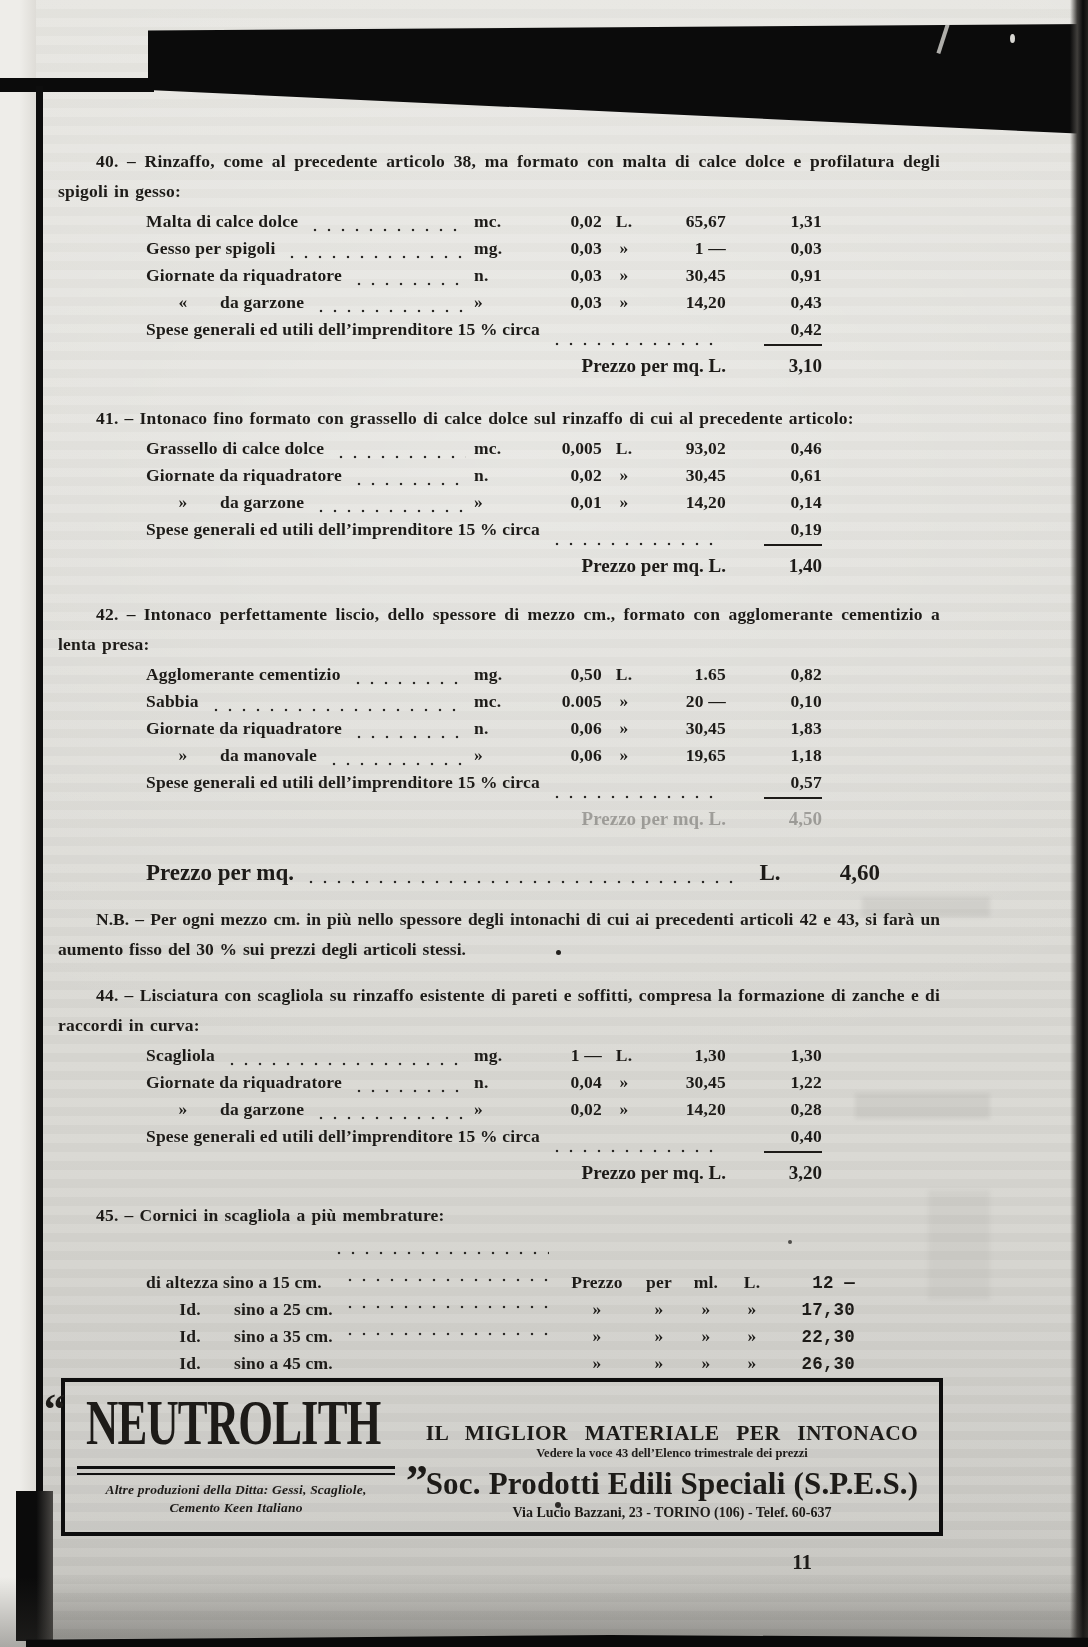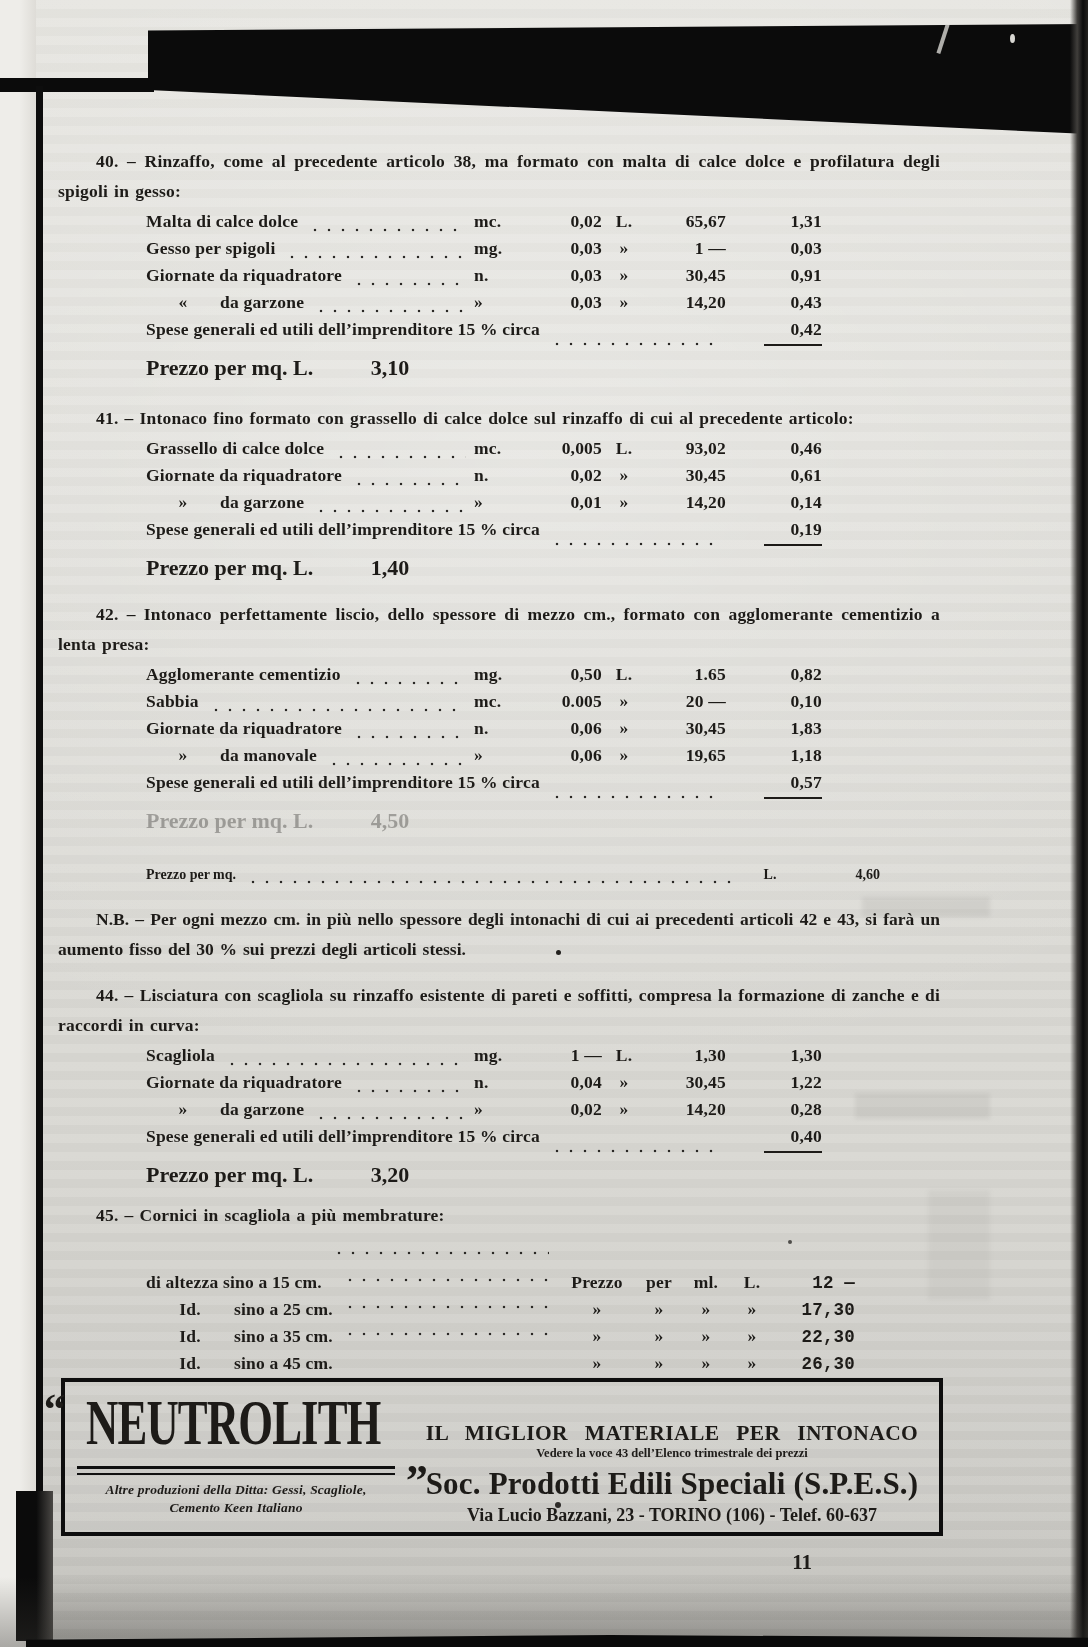--- a/index.html
+++ b/index.html
@@ -46,25 +46,25 @@
   .rlabel{white-space:nowrap;flex:none;}
   .dots{flex:1;height:8px;align-self:flex-end;margin:0 8px 4px 10px;
     background-image:radial-gradient(circle,#2a2825 1.4px,rgba(0,0,0,0) 1.6px);
     background-size:14px 8px;background-repeat:repeat-x;background-position:left center;}
   .unit{width:48px;text-align:left;flex:none;}
   .qty{width:80px;text-align:right;flex:none;}
   .cur{width:44px;text-align:center;flex:none;}
   .price{width:80px;text-align:right;flex:none;}
   .rtotal{width:96px;text-align:right;flex:none;}
   .sum::after{content:"";display:block;width:58px;margin:4px 0 0 auto;border-top:2px solid #1d1b18;}
-  .prow{display:flex;justify-content:flex-start;align-items:baseline;height:32px;
-    font-size:22px;font-weight:700;padding-top:3px;}
+  .prow{display:flex;justify-content:flex-end;align-items:baseline;height:32px;
+    font-size:19px;font-weight:700;padding-top:3px;}
   .plabel{white-space:nowrap;}
   .faded{opacity:.33;filter:blur(.6px);}
-  .p43{display:flex;align-items:center;height:30px;font-size:14px;font-weight:700;
+  .p43{display:flex;align-items:flex-start;height:30px;font-size:23px;font-weight:700;
     padding-left:88px;padding-right:60px;margin-top:20px;}
   .c43{width:44px;text-align:center;flex:none;}
   .v43{width:88px;text-align:right;flex:none;}
   .nb{margin:14px 0 0 0;font-size:17.5px;line-height:30px;font-weight:700;
     text-indent:38px;text-align:justify;word-spacing:1.5px;}
   .t45{padding-left:88px;padding-right:85px;margin-top:4px;}
   .m45{width:88px;text-align:center;flex:none;}
   .m45:empty{display:none;}
   .c45a{width:80px;text-align:center;flex:none;margin-top:38px;}
   .c45b{width:44px;text-align:center;flex:none;}
@@ -80,21 +80,21 @@
   .qopen{font-size:44px;font-weight:700;line-height:1;margin-top:2px;letter-spacing:-4px;}
   .nname{font-size:52px;font-weight:700;display:inline-block;white-space:nowrap;
     transform:scale(.86,1.22);transform-origin:center 60%;margin-top:8px;letter-spacing:-1px;}
   .qclose{font-size:44px;font-weight:700;align-self:flex-end;line-height:.2;margin-left:2px;}
   .nrule{border-top:3px solid #101010;border-bottom:2px solid #101010;height:4px;margin:2px 2px 6px 2px;}
   .ad-cap{font-size:13.5px;font-weight:700;font-style:italic;text-align:center;line-height:18px;letter-spacing:.2px;}
   .ad-right{flex:1;text-align:center;padding-top:7px;}
   .ad-headline{font-size:21.5px;font-weight:700;word-spacing:11px;letter-spacing:.4px;margin-top:32px;}
   .ad-note{font-size:12.5px;font-weight:700;line-height:15px;}
   .ad-company{font-size:31px;font-weight:700;margin-top:5px;letter-spacing:.2px;}
-  .ad-address{font-size:18px;font-weight:700;margin-top:3px;}
+  .ad-address{font-size:14px;font-weight:700;margin-top:3px;}
   .pagenum{text-align:right;padding-right:128px;font-size:21px;font-weight:700;margin-top:14px;}
 </style>
 </head>
 <body>
 
 <div class="scan">
 
   <div class="art left-edge"></div>
   <div class="art top-band"></div>
   <div class="art band-slash"></div>

